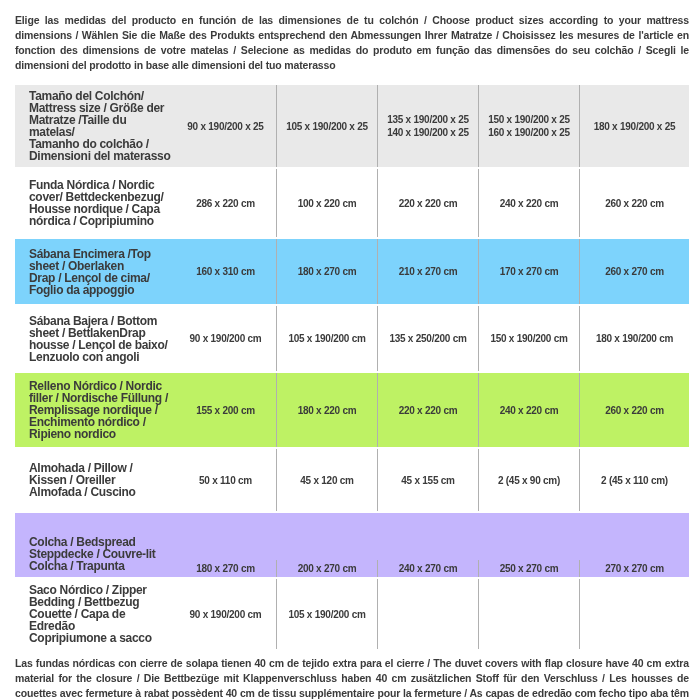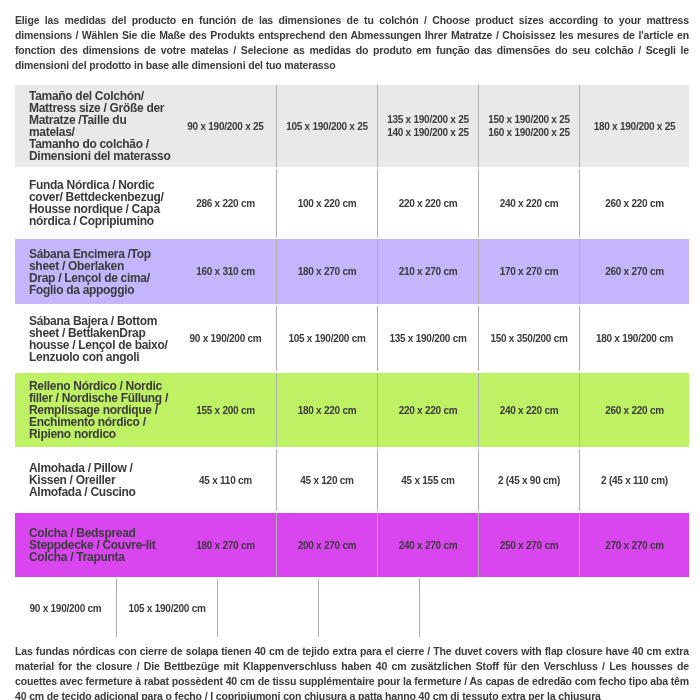--- a/index.html
+++ b/index.html
@@ -92,80 +92,84 @@
 cover/ Bettdeckenbezug/
 Housse nordique  / Capa
 nórdica / Copripiumino</div>
       <div class="cell val">286 x 220 cm</div>
       <div class="cell val">100 x 220 cm</div>
       <div class="cell val">220 x 220 cm</div>
       <div class="cell val">240 x 220 cm</div>
       <div class="cell val last">260 x 220 cm</div>
     </div>
 
-    <div class="row shade" style="background: #c4b5fd;">
+    <div class="row shade" style="background: #7dd3fc;">
       <div class="cell label">Sábana Encimera /Top
 sheet / Oberlaken
 Drap / Lençol de cima/
 Foglio da appoggio</div>
       <div class="cell val">160 x 310 cm</div>
       <div class="cell val">180 x 270 cm</div>
       <div class="cell val">210 x 270 cm</div>
       <div class="cell val">170 x 270 cm</div>
       <div class="cell val last">260 x 270 cm</div>
     </div>
 
     <div class="row">
       <div class="cell label">Sábana Bajera / Bottom
 sheet / BettlakenDrap
 housse / Lençol de baixo/
 Lenzuolo con angoli</div>
       <div class="cell val">90 x 190/200 cm</div>
       <div class="cell val">105 x 190/200 cm</div>
-      <div class="cell val">135 x 190/200 cm</div>
-      <div class="cell val">150 x 350/200 cm</div>
+      <div class="cell val">135 x 250/200 cm</div>
+      <div class="cell val">150 x 190/200 cm</div>
       <div class="cell val last">180 x 190/200 cm</div>
     </div>
 
     <div class="row shade" style="background: #bef264;">
       <div class="cell label">Relleno Nórdico / Nordic
 filler / Nordische Füllung /
 Remplissage nordique /
 Enchimento nórdico /
 Ripieno nordico</div>
       <div class="cell val">155 x 200 cm</div>
       <div class="cell val">180 x 220 cm</div>
       <div class="cell val">220 x 220 cm</div>
       <div class="cell val">240 x 220 cm</div>
       <div class="cell val last">260 x 220 cm</div>
     </div>
 
     <div class="row">
       <div class="cell label">Almohada  / Pillow /
 Kissen / Oreiller
 Almofada / Cuscino</div>
-      <div class="cell val">45 x 110 cm</div>
+      <div class="cell val">50 x 110 cm</div>
       <div class="cell val">45 x 120 cm</div>
       <div class="cell val">45 x 155 cm</div>
       <div class="cell val">2 (45 x 90 cm)</div>
       <div class="cell val last">2 (45 x 110 cm)</div>
     </div>
 
-    <div class="row shade" style="background: #d946ef;">
+    <div class="row shade" style="background: #c4b5fd; align-items: flex-end;">
       <div class="cell label">Colcha / Bedspread
 Steppdecke / Couvre-lit
 Colcha / Trapunta</div>
       <div class="cell val">180 x 270 cm</div>
       <div class="cell val">200 x 270 cm</div>
       <div class="cell val">240 x 270 cm</div>
       <div class="cell val">250 x 270 cm</div>
       <div class="cell val last">270 x 270 cm</div>
     </div>
 
     <div class="row">
+      <div class="cell label">Saco Nórdico / Zipper
+Bedding / Bettbezug
+Couette  / Capa de Edredão
+Copripiumone a sacco</div>
       <div class="cell val">90 x 190/200 cm</div>
       <div class="cell val">105 x 190/200 cm</div>
       <div class="cell val"></div>
       <div class="cell val"></div>
       <div class="cell val last"></div>
     </div>
 
   </div>
 
   <p class="footer-note">Las fundas nórdicas con cierre de solapa tienen 40 cm de tejido extra para el cierre  /  The duvet covers with flap closure have 40 cm extra material for the closure / Die Bettbezüge mit Klappenverschluss haben 40 cm zusätzlichen Stoff für den Verschluss / Les housses de couettes avec fermeture à rabat possèdent 40 cm de tissu supplémentaire pour la fermeture / As capas de edredão com fecho tipo aba têm 40 cm de tecido adicional para o fecho / I copripiumoni con chiusura a patta hanno 40 cm di tessuto extra per la chiusura</p>

